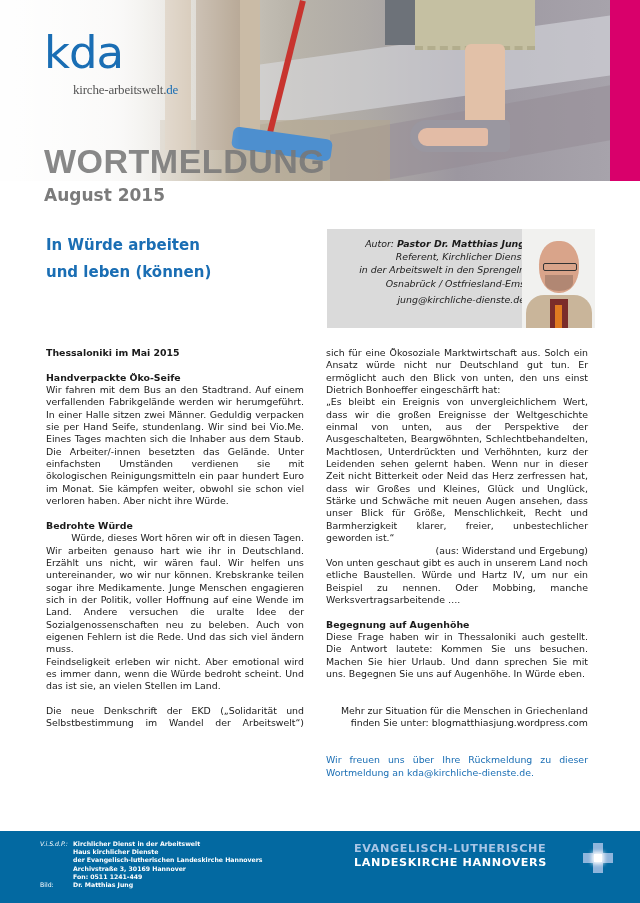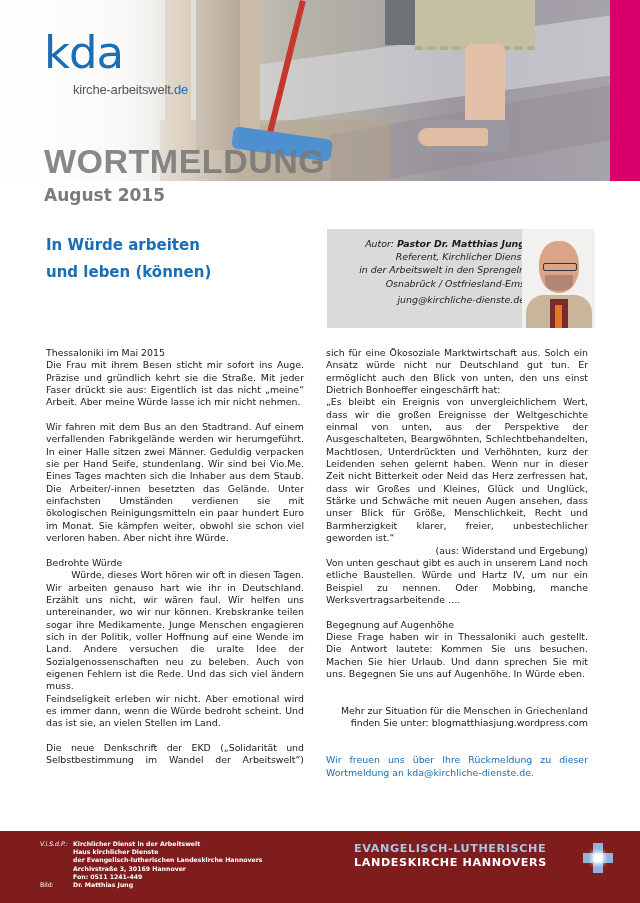--- a/index.html
+++ b/index.html
@@ -21,21 +21,21 @@
   .hero .skirt-top { position:absolute; left:420px; top:0; width:90px; height:6px; background:#5a63a8; }
   .hero .leg { position:absolute; left:465px; top:44px; width:40px; height:100px; background:#e2c1a8; border-radius:6px 6px 0 0; }
   .hero .sandal { position:absolute; left:410px; top:120px; width:100px; height:32px; background:#9a97a0; border-radius:20px 6px 6px 20px; }
   .hero .foot { position:absolute; left:418px; top:128px; width:70px; height:18px; background:#e3bca6; border-radius:12px 4px 4px 12px; }
   .hero .post { position:absolute; left:385px; top:0; width:40px; height:45px; background:#6d7279; }
 
   .magenta-bar { position:absolute; left:610px; top:0; width:30px; height:181px; background:#d9006b; }
 
   .logo { position:absolute; left:44px; top:26px; }
   .logo .kda { font-family:"DejaVu Sans", sans-serif; font-size:45px; line-height:54px; color:#1a6eb4; letter-spacing:-1px; font-weight:normal; }
-  .logo .url { font-family:Liberation Sans, sans-serif; font-size:13px; color:#555; margin-top:2px; letter-spacing:-0.2px;padding-left:29px; }
+  .logo .url { font-family:Liberation Serif, serif; font-size:13px; color:#555; margin-top:2px; letter-spacing:-0.2px;padding-left:29px; }
   .logo .url .tld { color:#1a6eb4; }
 
   .wortmeldung { position:absolute; left:44px; top:142px; font-family:"Liberation Sans", sans-serif; font-weight:bold; font-size:34px; letter-spacing:0.5px; color:rgba(120,120,120,0.88); white-space:nowrap; }
   .date { position:absolute; left:44px; top:185px; font-family:"DejaVu Sans", sans-serif; font-weight:bold; font-size:17px; color:#7b7b7b; }
 
   .headline { position:absolute; left:46px; top:232px; font-family:"DejaVu Sans", sans-serif; font-weight:bold; font-size:15px; line-height:27px; color:#1a6eb4; }
 
   .author-box { position:absolute; left:327px; top:229px; width:268px; height:99px; background:#dadada; }
   .author-text { position:absolute; right:70px; top:8px; text-align:right; font-family:"DejaVu Sans", sans-serif; font-style:italic; font-size:9.4px; line-height:13.2px; color:#1a1a1a; white-space:nowrap; }
   .author-text .name { font-weight:bold; }
@@ -45,26 +45,26 @@
   .photo .shirt { position:absolute; left:28px; top:70px; width:18px; height:30px; background:#7b2c2a; }
   .photo .tie { position:absolute; left:33px; top:76px; width:7px; height:24px; background:#e07a20; }
   .photo .head { position:absolute; left:17px; top:12px; width:40px; height:52px; background:#d9a48a; border-radius:45% 45% 48% 48%; }
   .photo .glasses { position:absolute; left:21px; top:34px; width:32px; height:6px; border:1px solid #333; border-radius:2px; }
   .photo .beard { position:absolute; left:23px; top:46px; width:28px; height:16px; background:#a07b69; border-radius:0 0 50% 50%; opacity:0.7; }
 
   .col { position:absolute; font-family:"DejaVu Sans", sans-serif; font-size:9.4px; line-height:12.35px; color:#1a1a1a; text-align:justify; }
   .col1 { left:46px; top:347px; width:258px; }
   .col2 { left:326px; top:347px; width:262px; }
   .col p { margin:0; }
-  .col .head { font-weight:normal; }
+  .col .head { font-weight:bold; }
   .col .gap { height:12.35px; }
   .col .left { text-align:right; }
   .col .blue { color:#1a6eb4; }
 
-  .footer { position:absolute; left:0; top:831px; width:640px; height:72px; background:#7f1d1d; }
+  .footer { position:absolute; left:0; top:831px; width:640px; height:72px; background:#0369a1; }
   .imprint { position:absolute; left:40px; top:9px; font-family:"DejaVu Sans", sans-serif; font-size:6.2px; line-height:8.2px; color:#ffffff; }
   .imprint .row { display:flex; }
   .imprint .lbl { width:33px; font-style:italic; }
   .imprint .lbl.plain { font-style:normal; }
   .imprint .val { font-weight:bold; }
   .church { position:absolute; left:354px; top:11px; font-family:"DejaVu Sans", sans-serif; font-weight:bold; font-size:11.2px; line-height:13.5px; letter-spacing:0.6px; }
   .church .l1 { color:#a9c6e6; }
   .church .l2 { color:#ffffff; }
   .cross { position:absolute; left:583px; top:12px; width:30px; height:30px; }
   .cross div { position:absolute; background:#8fb5dc; }
@@ -120,22 +120,22 @@
     <div class="shirt"></div>
     <div class="tie"></div>
     <div class="head"></div>
     <div class="glasses"></div>
     <div class="beard"></div>
   </div>
 </div>
 
 <div class="col col1">
   <p class="head">Thessaloniki im Mai 2015</p>
-  <p>Die Frau mit ihrem Besen sticht mir sofort ins Auge. Präzise und gründlich kehrt sie die Straße. Mit jeder Faser drückt sie aus: Eigentlich ist das nicht „meine“ Arbeit. Aber meine Würde lasse ich mir nicht nehmen.</p>
   <div class="gap"></div>
+  <p class="head">Handverpackte Öko-Seife</p>
   <p>Wir fahren mit dem Bus an den Stadtrand. Auf einem verfallenden Fabrikgelände werden wir herumgeführt. In einer Halle sitzen zwei Männer. Geduldig verpacken sie per Hand Seife, stundenlang. Wir sind bei Vio.Me. Eines Tages machten sich die Inhaber aus dem Staub. Die Arbeiter/-innen besetzten das Gelände. Unter einfachsten Umständen verdienen sie mit ökologischen Reinigungsmitteln ein paar hundert Euro im Monat. Sie kämpfen weiter, obwohl sie schon viel verloren haben. Aber nicht ihre Würde.</p>
   <div class="gap"></div>
   <p class="head">Bedrohte Würde</p>
   <p class="left">Würde, dieses Wort hören wir oft in diesen Tagen.</p>
   <p>Wir arbeiten genauso hart wie ihr in Deutschland. Erzählt uns nicht, wir wären faul. Wir helfen uns untereinander, wo wir nur können. Krebskranke teilen sogar ihre Medikamente. Junge Menschen engagieren sich in der Politik, voller Hoffnung auf eine Wende im Land. Andere versuchen die uralte Idee der Sozialgenossenschaften neu zu beleben. Auch von eigenen Fehlern ist die Rede. Und das sich viel ändern muss.</p>
   <p>Feindseligkeit erleben wir nicht. Aber emotional wird es immer dann, wenn die Würde bedroht scheint. Und das ist sie, an vielen Stellen im Land.</p>
   <div class="gap"></div>
   <p style="height:24.7px;overflow:hidden;">Die neue Denkschrift der EKD („Solidarität und Selbstbestimmung im Wandel der Arbeitswelt“) spricht sich für eine Ökosoziale Marktwirtschaft aus. Solch ein Ansatz würde nicht nur Deutschland gut tun. Er ermöglicht auch den Blick von unten, den uns einst Dietrich Bonhoeffer eingeschärft hat:</p>
 </div>
 

